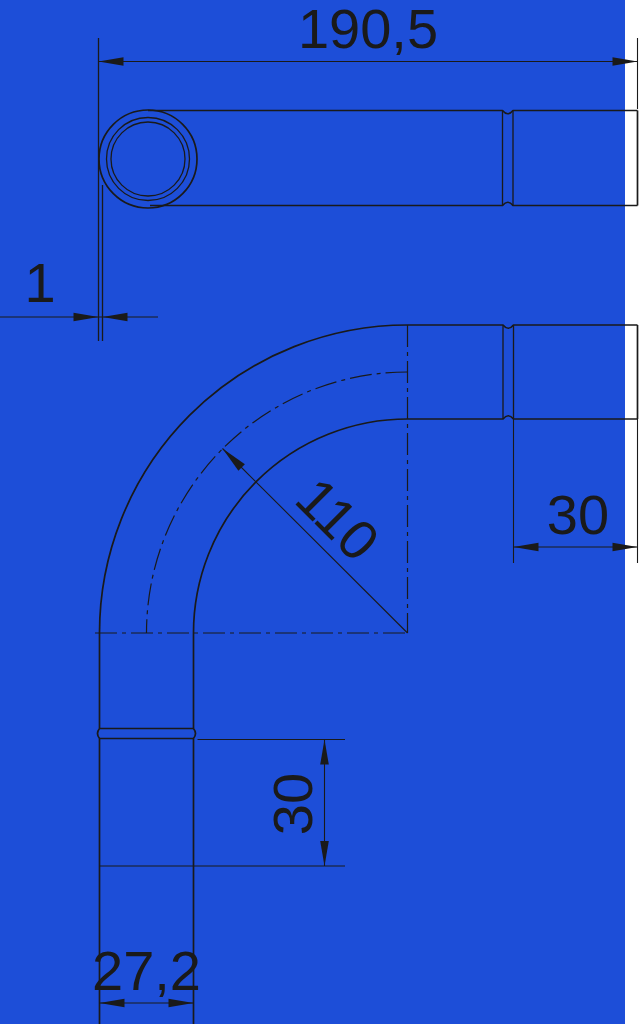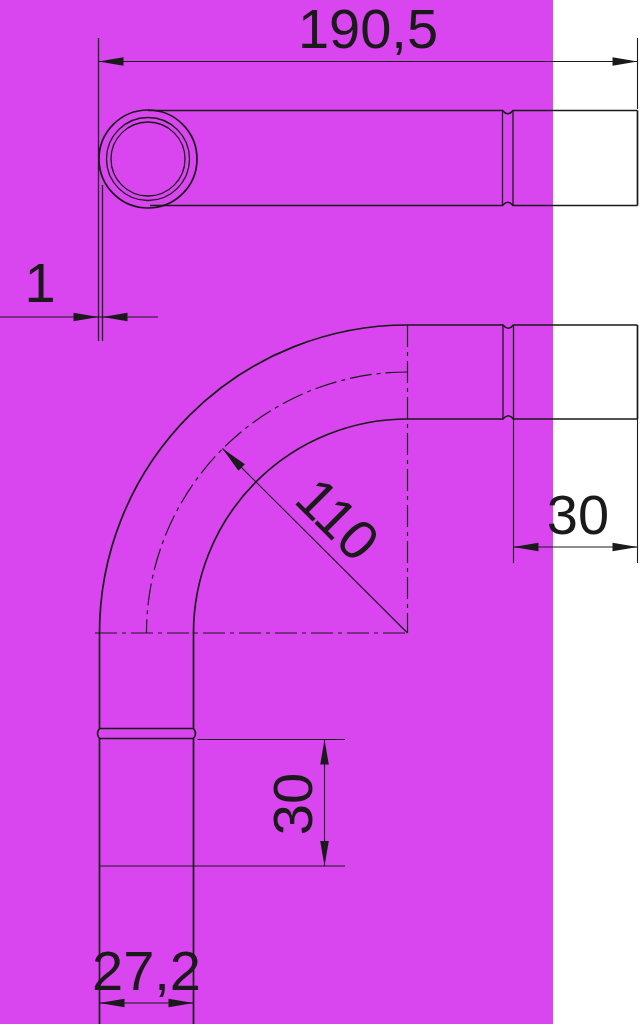--- a/index.html
+++ b/index.html
@@ -5,23 +5,23 @@
   html, body {
     margin: 0;
     padding: 0;
     background: #ffffff;
     width: 641px;
     height: 1024px;
     overflow: hidden;
   }
   .drawing-stage {
     position: relative;
-    width: 553px;
+    width: 625px;
     height: 1024px;
-    background: #d946ef;
+    background: #1d4ed8;
   }
   svg {
     display: block;
   }
   .obj {
     fill: none;
     stroke: #1a1a1a;
     stroke-width: 1.7px;
     stroke-linecap: butt;
     stroke-linejoin: round;

